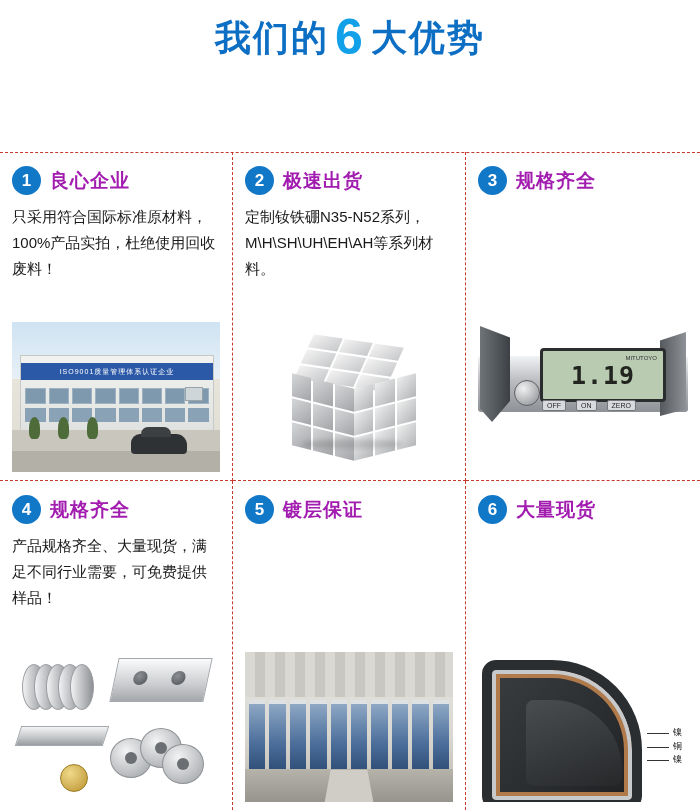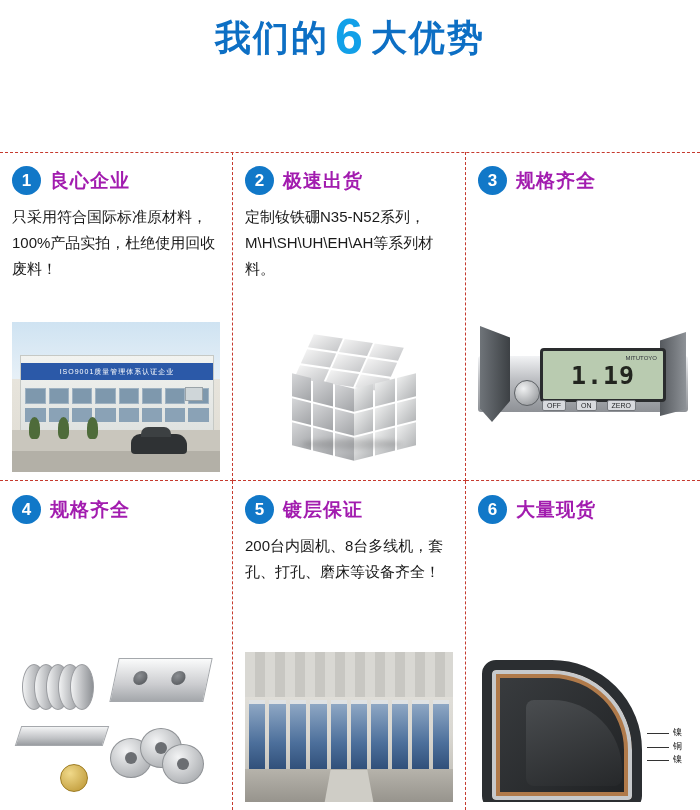--- a/index.html
+++ b/index.html
@@ -636,20 +636,21 @@
           </div>
         </div>
       </div>
     </div>
 
     <div class="cell col1 row2">
       <div class="cell-head">
         <div class="badge">4</div>
         <div class="cell-title">规格齐全</div>
       </div>
+      <p class="cell-text">产品规格齐全、大量现货，满足不同行业需要，可免费提供样品！</p>
       <div class="figure">
         <div class="fig-magnets">
           <div class="disc-stack">
             <i style="left:0;"></i>
               <i style="left:12px;"></i>
               <i style="left:24px;"></i>
               <i style="left:36px;"></i>
               <i style="left:48px;"></i>
           </div>
           <div class="block-bar"></div>
@@ -665,21 +666,20 @@
           </div>
         </div>
       </div>
     </div>
 
     <div class="cell col2 row2">
       <div class="cell-head">
         <div class="badge">5</div>
         <div class="cell-title">镀层保证</div>
       </div>
-      <p class="cell-text">200台内圆机、8台多线机，套孔、打孔、磨床等设备齐全！</p>
       <div class="figure">
         <div class="fig-workshop">
           <div class="ws-roof"></div>
           <div class="ws-machines">
             <span></span>
               <span></span>
               <span></span>
               <span></span>
               <span></span>
               <span></span>

